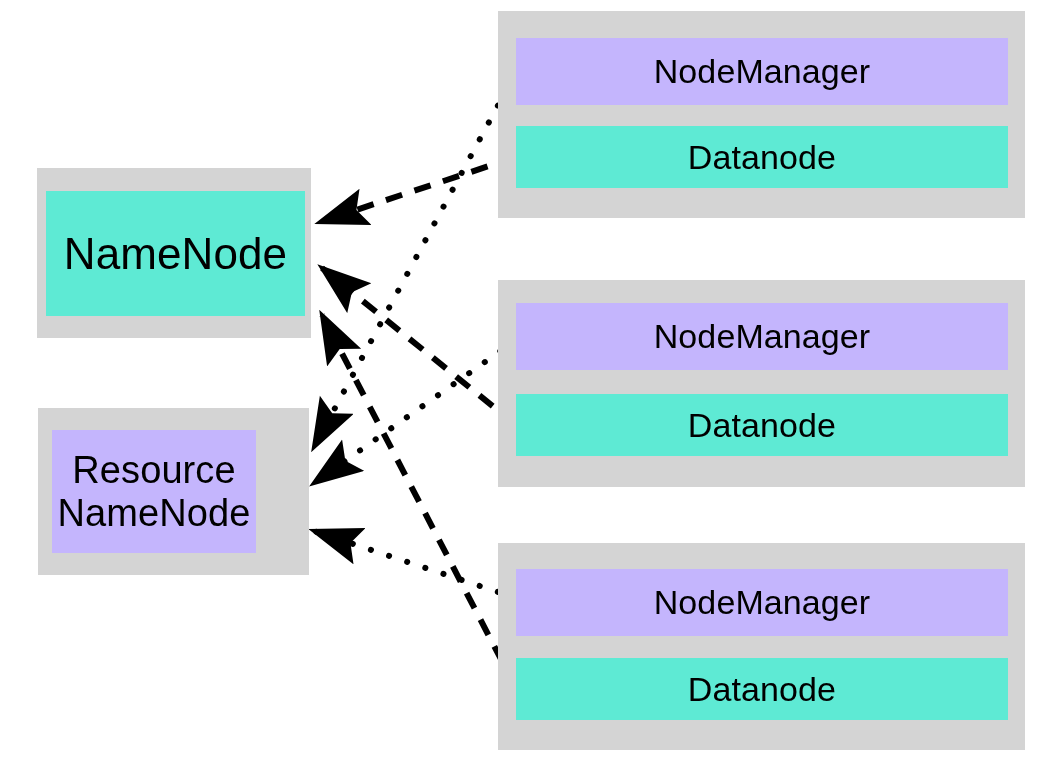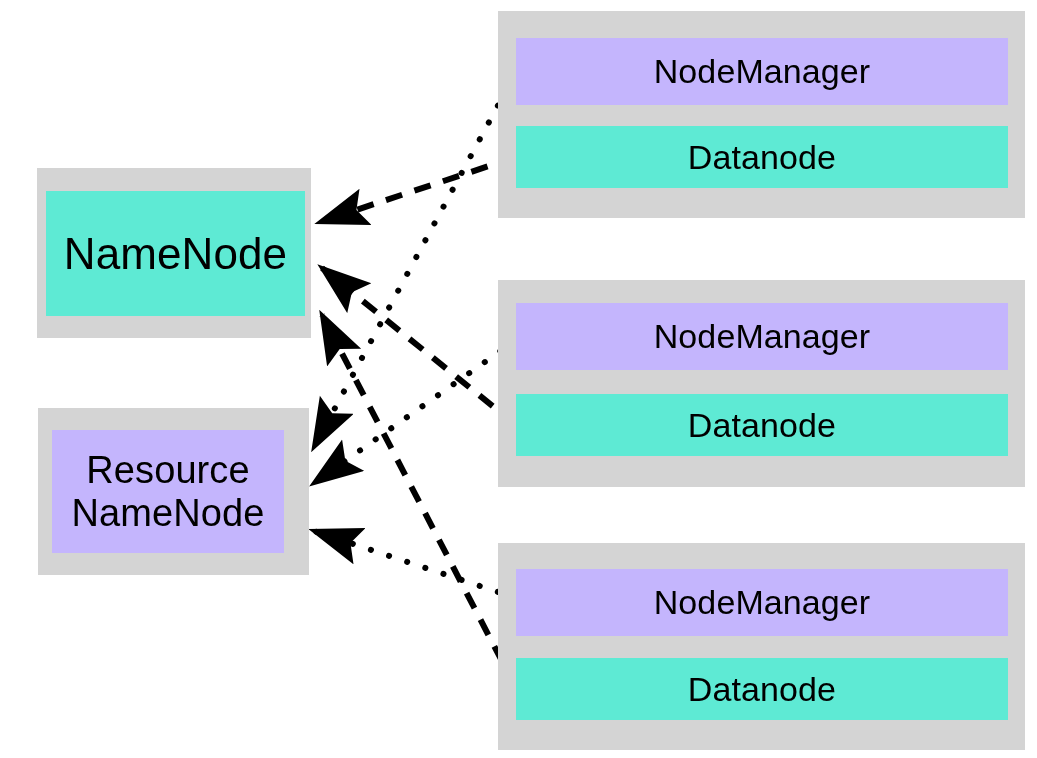--- a/index.html
+++ b/index.html
@@ -50,21 +50,21 @@
     left: 37px; top: 168px; width: 274px; height: 170px;
   }
   #namenode-box {
     left: 46px; top: 191px; width: 259px; height: 125px;
     font-size: 44px;
   }
   #resourcemanager-group {
     left: 38px; top: 408px; width: 271px; height: 167px;
   }
   #resourcemanager-box {
-    left: 52px; top: 430px; width: 232px; height: 123px;
+    left: 52px; top: 430px; width: 204px; height: 123px;
     font-size: 38px;
   }
 
   
   .worker-group { left: 498px; width: 527px; height: 207px; }
   #worker-group-1 { top: 11px; }
   #worker-group-2 { top: 280px; }
   #worker-group-3 { top: 543px; }
 
   .worker-node-box { left: 516px; width: 492px; font-size: 34px; }

